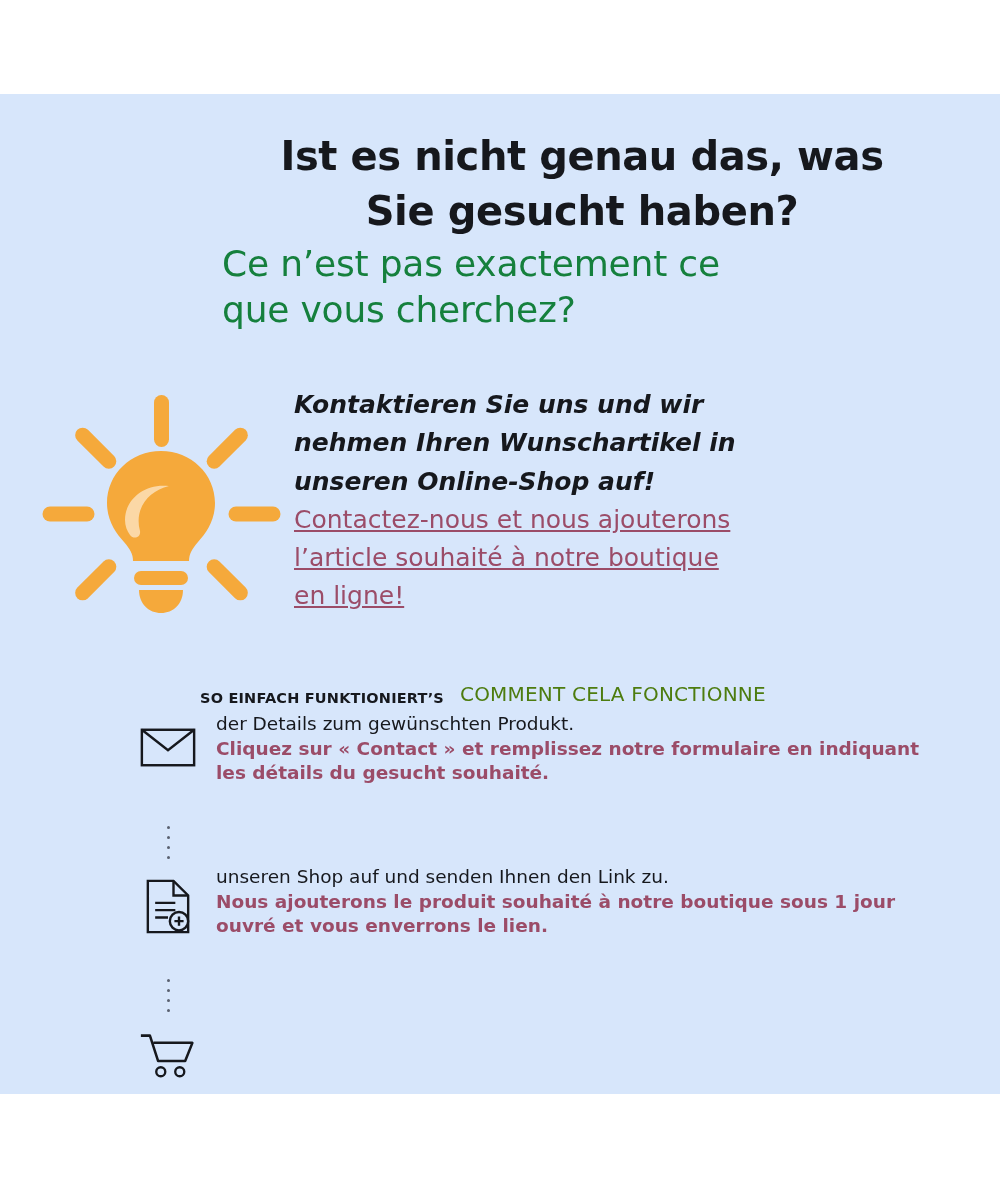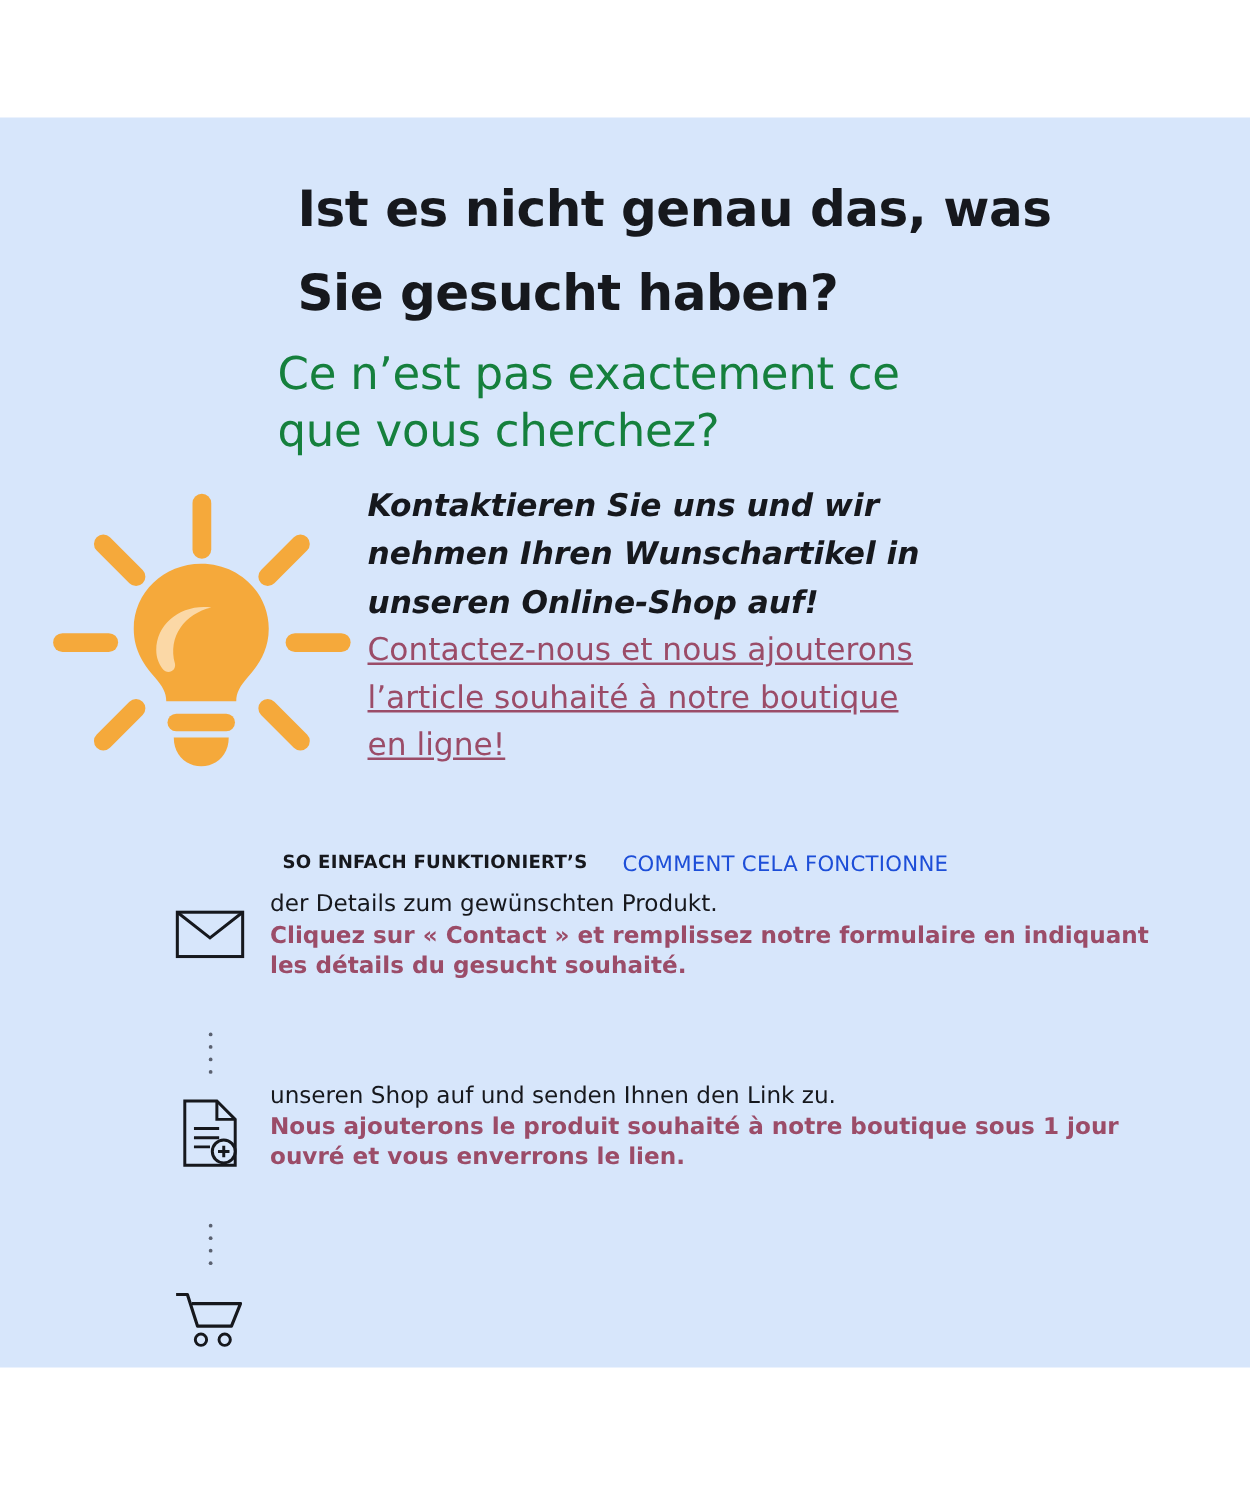--- a/index.html
+++ b/index.html
@@ -34,21 +34,22 @@
     left: 222px;
     top: 33px;
     width: 720px;
   }
   .headline .de {
     font-size: 40px;
     font-weight: 700;
     line-height: 1.28;
     color: #16181d;
     letter-spacing: -0.4px;
-    margin: 16px;
+    margin: 4px;
+    text-align: center;
   }
   .headline .fr {
     font-size: 36px;
     font-weight: 400;
     line-height: 1.28;
     color: #15803d;
     letter-spacing: -0.2px;
     margin: 0;
   }
 
@@ -81,37 +82,37 @@
     font-weight: 400;
     line-height: 1.53;
     color: #9b4c68;
     margin: 0;
     text-decoration: underline;
   }
 
   
   .howto-head {
     position: absolute;
-    left: 226px;
+    left: 200px;
     top: 588px;
     display: flex;
-    align-items: flex-start;
-    gap: 28px;
+    align-items: flex-end;
+    gap: 16px;
   }
   .howto-head .de {
     font-size: 14.5px;
     font-weight: 700;
     letter-spacing: 0.2px;
     color: #16181d;
   }
   .howto-head .fr {
-    font-size: 17px;
+    font-size: 20px;
     font-weight: 400;
     letter-spacing: 0.2px;
-    color: #1d4ed8;
+    color: #4d7c0f;
   }
 
   
   .steps {
     position: absolute;
     left: 120px;
     top: 618px;
     width: 830px;
   }
   .step {

